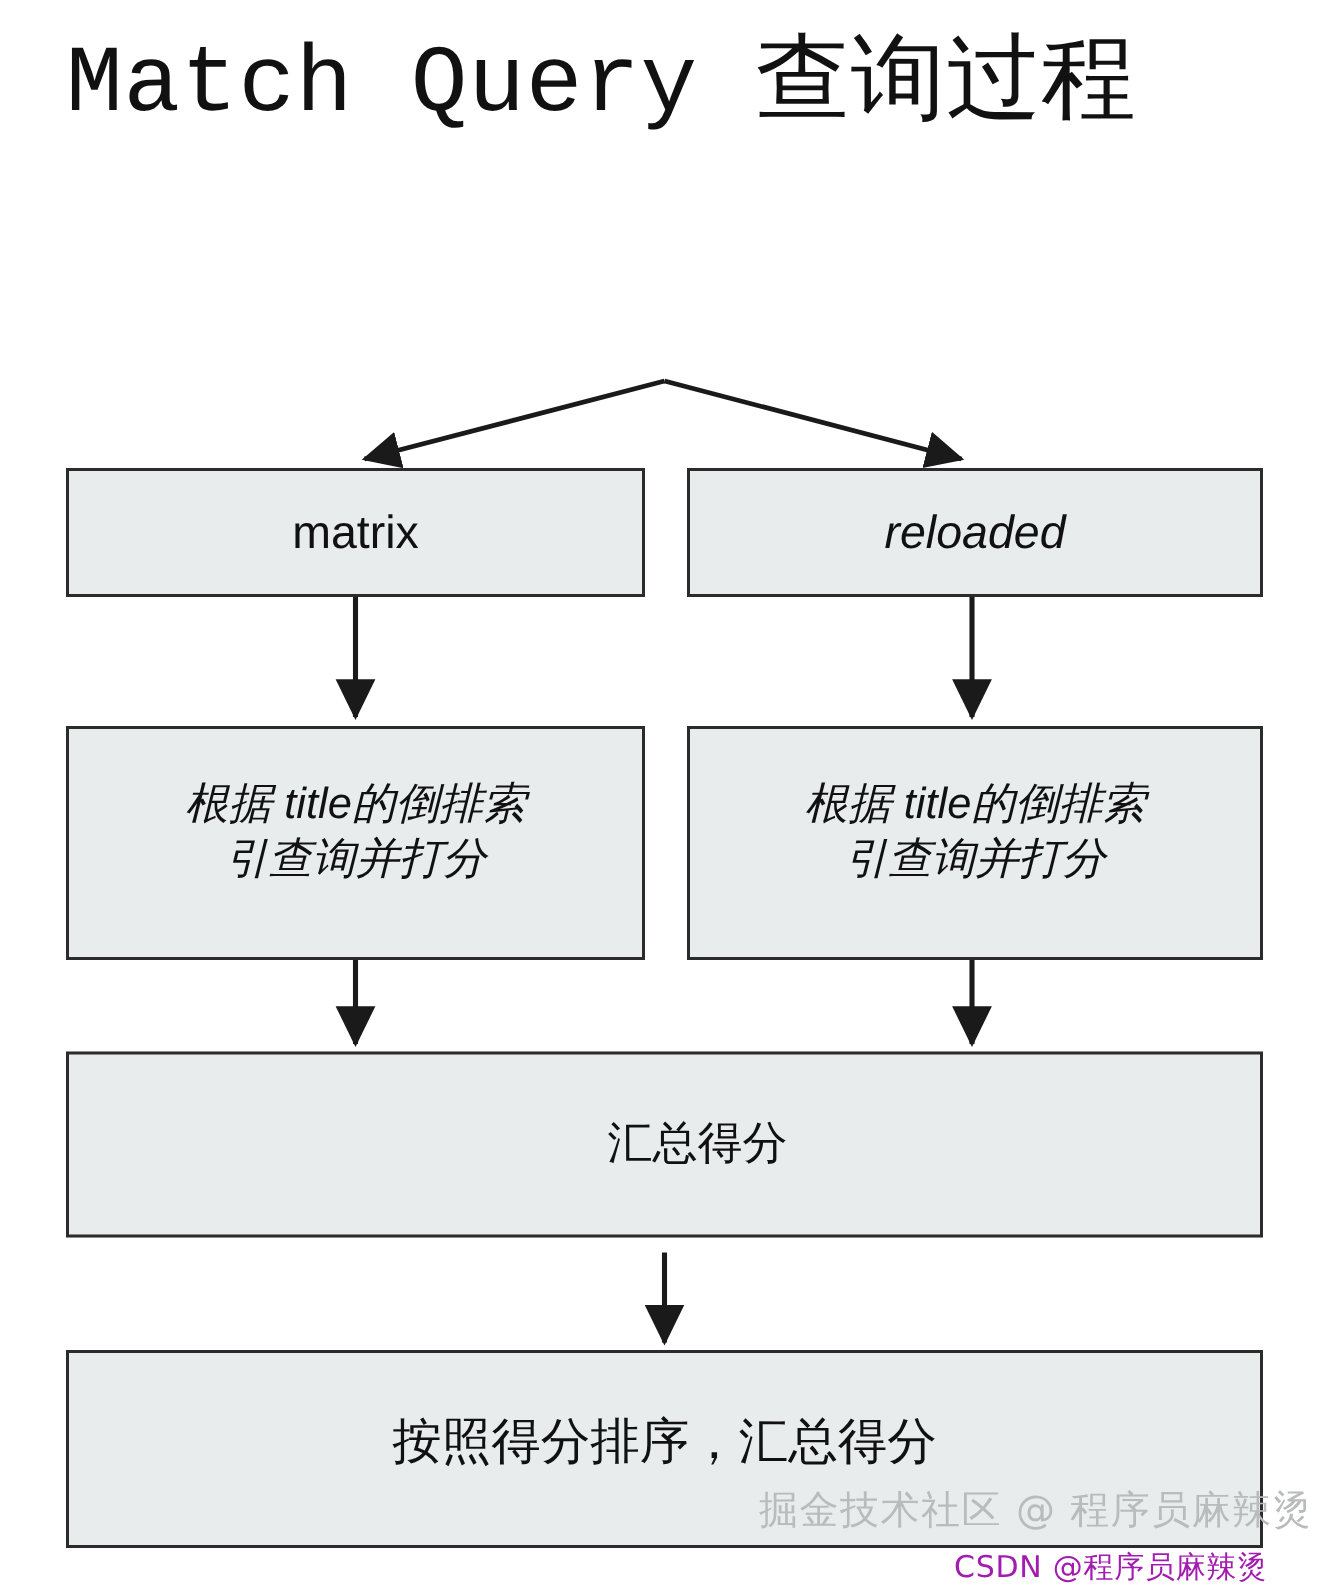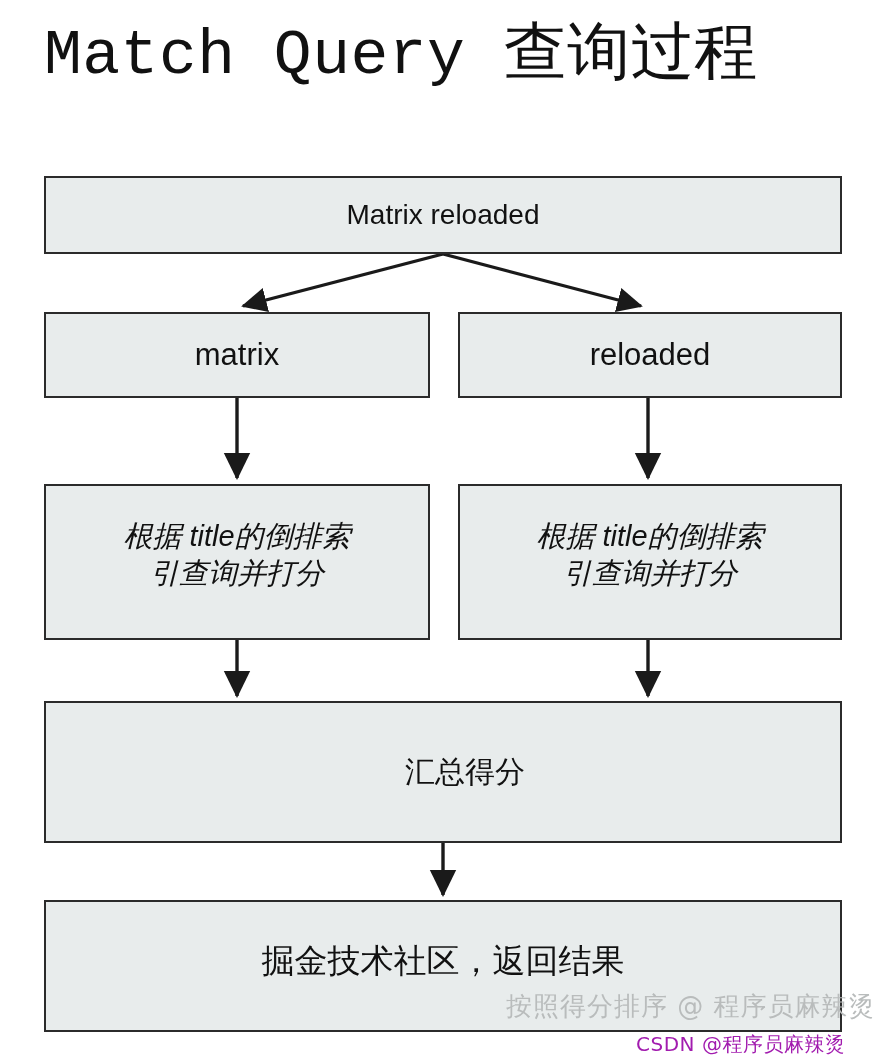--- a/index.html
+++ b/index.html
@@ -60,24 +60,24 @@
     align-items: center;
     justify-content: center;
     text-align: center;
     color: #111111;
     line-height: 1.28;
   }
 
   
   #node-root      { left: 44px;  top: 176px; width: 798px; height: 78px;  font-size: 28px; }
   #node-term-1    { left: 44px;  top: 312px; width: 386px; height: 86px;  font-size: 31px; align-items: center; }
-  #node-term-2    { left: 458px; top: 312px; width: 384px; height: 86px;  font-size: 31px; }
+  #node-term-2    { left: 458px; top: 312px; width: 384px; height: 86px;  font-size: 31px; font-style: italic; }
   #node-score-1   { left: 44px;  top: 484px; width: 386px; height: 156px; font-size: 29px; }
   #node-score-2   { left: 458px; top: 484px; width: 384px; height: 156px; font-size: 29px; }
-  #node-aggregate { left: 44px;  top: 701px; width: 798px; height: 142px; font-size: 30px; padding-left: 44px; }
+  #node-aggregate { left: 44px;  top: 701px; width: 798px; height: 124px; font-size: 30px; padding-left: 44px; }
   #node-result    { left: 44px;  top: 900px; width: 798px; height: 132px; font-size: 33px; }
 
   .node-text {
     display: block;
     padding: 0 10px;
     white-space: pre-line;
   }
   #node-score-1 .node-text,
   #node-score-2 .node-text {
     margin-top: -14px;
@@ -141,23 +141,20 @@
     </g>
     <g>
       <line x1="648" y1="640" x2="648" y2="696" stroke="#1a1a1a" stroke-width="3.4" marker-end="url(#arrowhead)"></line>
     </g>
 
     <g>
       <line x1="443" y1="835" x2="443" y2="895" stroke="#1a1a1a" stroke-width="3.4" marker-end="url(#arrowhead)"></line>
     </g>
   </svg>
 
-  <div class="node" id="node-root">
-    <span class="node-text">Matrix reloaded</span>
-  </div>
 
   <div class="node" id="node-term-1">
     <span class="node-text">matrix</span>
   </div>
 
   <div class="node" id="node-term-2">
     <span class="node-text">reloaded</span>
   </div>
 
   <div class="node" id="node-score-1">
@@ -168,19 +165,19 @@
   <div class="node" id="node-score-2">
     <span class="node-text">根据 title的倒排索
 引查询并打分</span>
   </div>
 
   <div class="node" id="node-aggregate">
     <span class="node-text">汇总得分</span>
   </div>
 
   <div class="node" id="node-result">
-    <span class="node-text">掘金技术社区，返回结果</span>
+    <span class="node-text">按照得分排序，汇总得分</span>
   </div>
 
 </div>
 
-<div class="watermark" id="watermark-juejin">按照得分排序 @ 程序员麻辣烫</div>
+<div class="watermark" id="watermark-juejin">掘金技术社区 @ 程序员麻辣烫</div>
 <div class="watermark" id="watermark-csdn">CSDN @程序员麻辣烫</div>
 
 </body></html>

